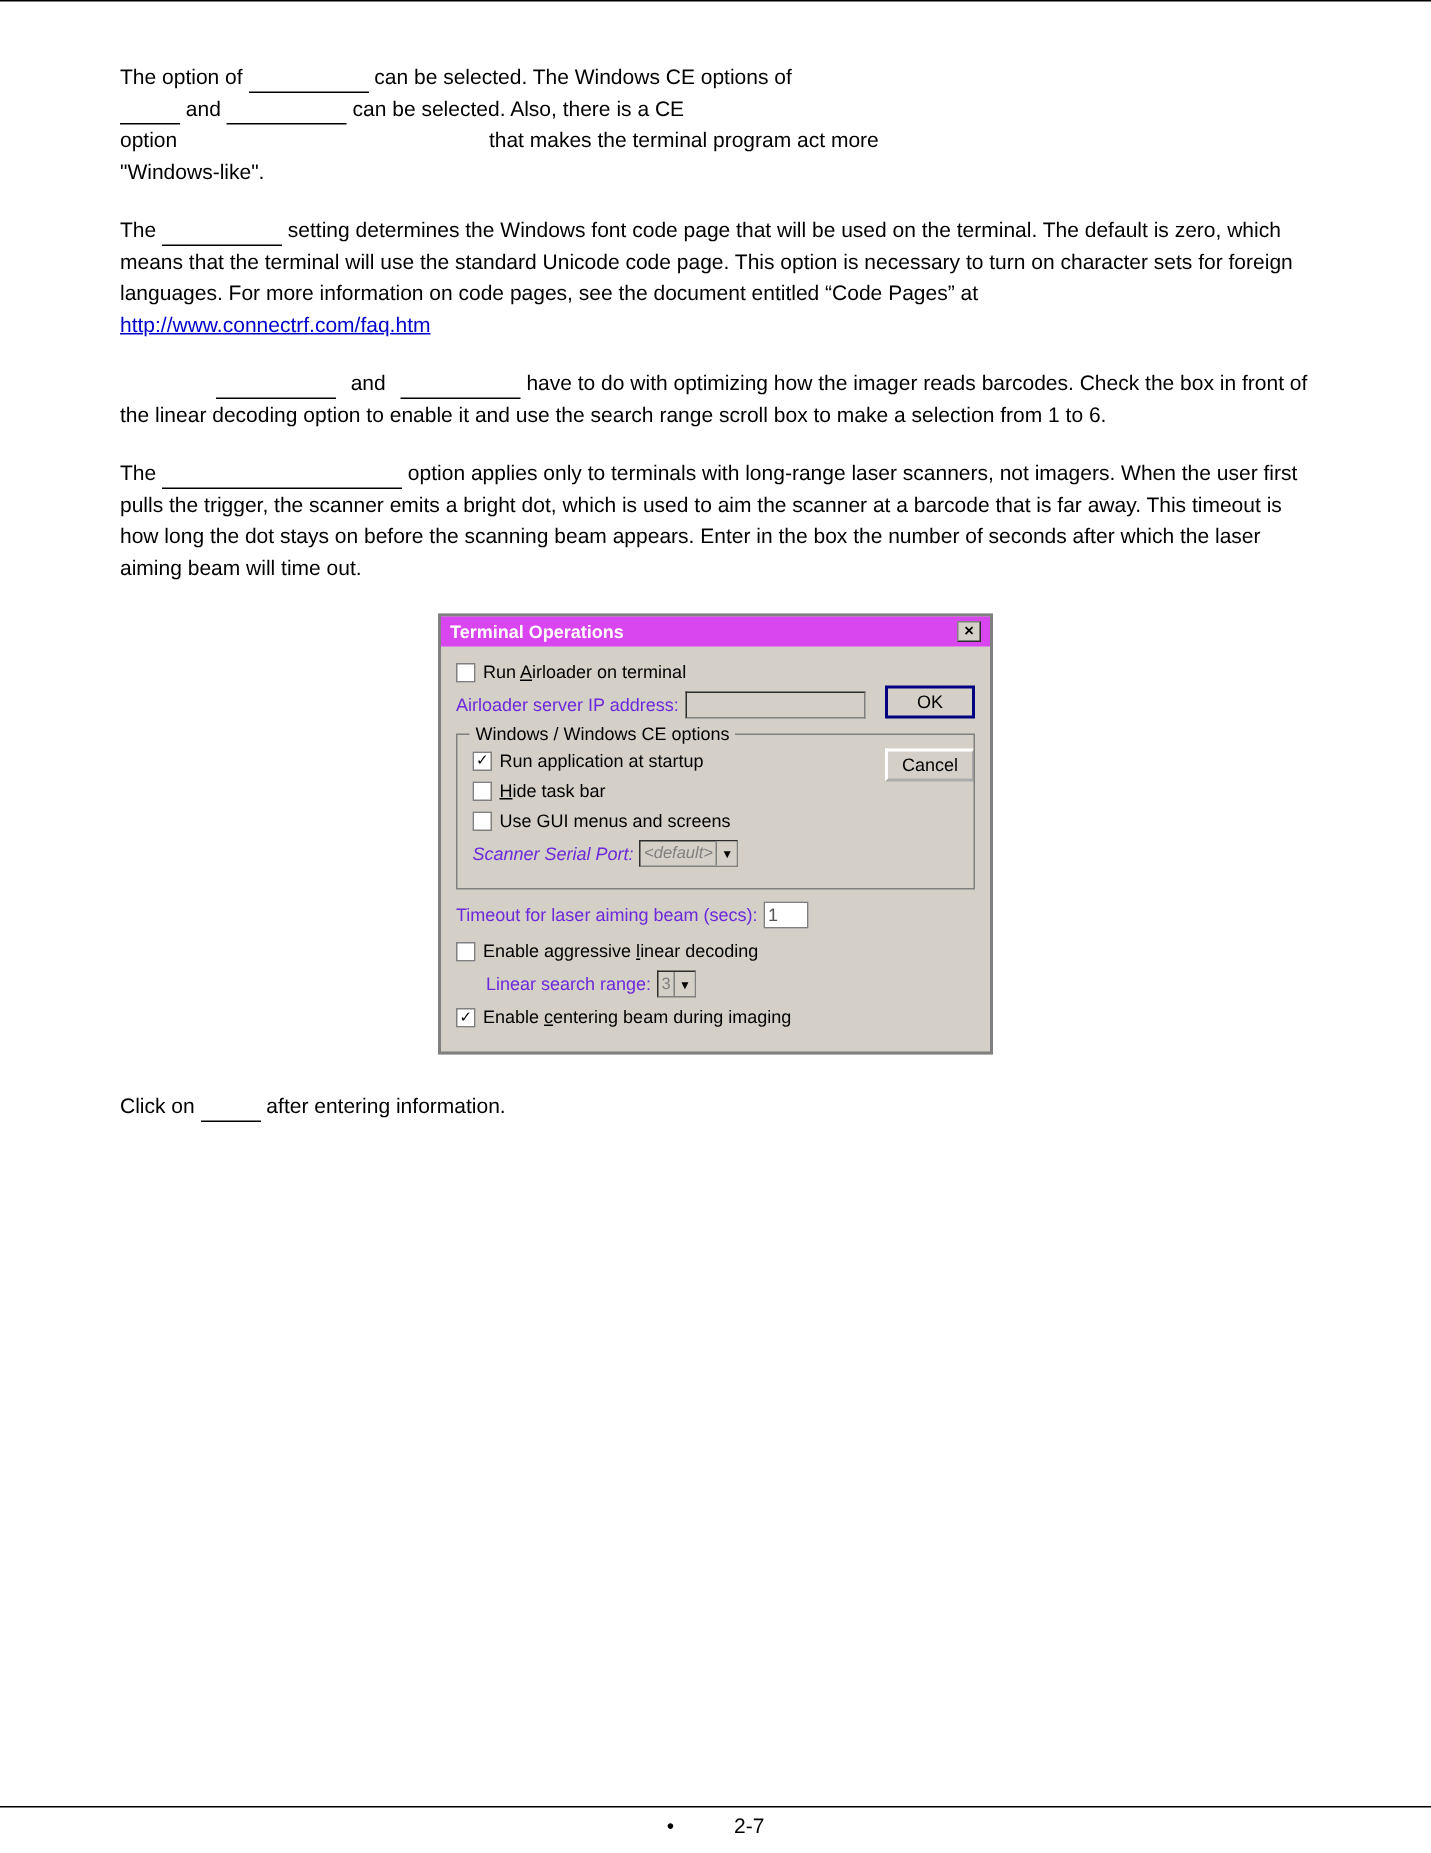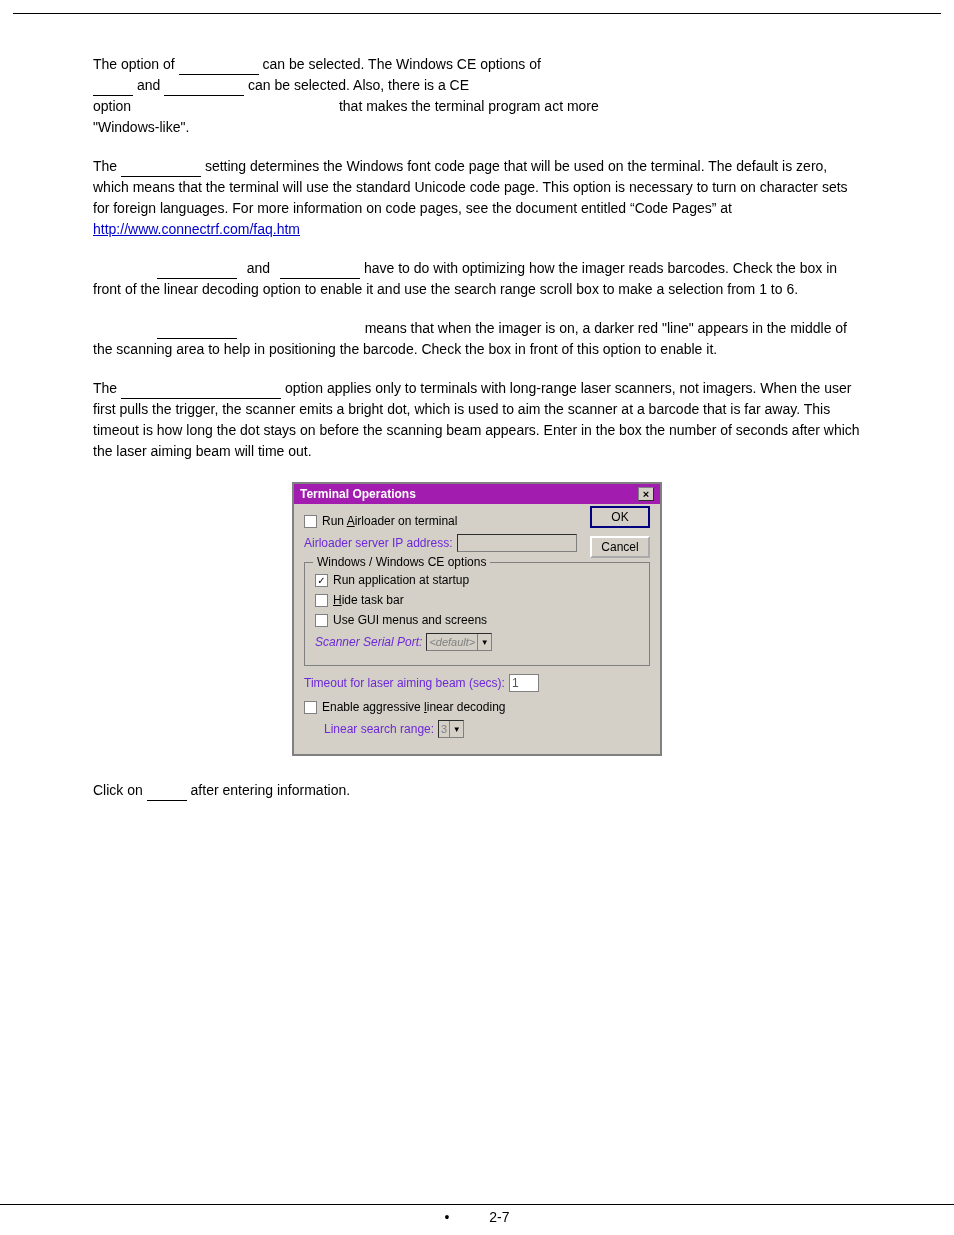--- a/index.html
+++ b/index.html
@@ -9,21 +9,21 @@
       font-size: 14px;
       color: #000000;
       width: 954px;
       min-height: 1235px;
       position: relative;
     }
 
     .page-container {
       width: 954px;
       min-height: 1235px;
-      padding: 13px;
+      padding: 0;
       position: relative;
     }
 
     .top-rule {
       width: 100%;
       border-top: 1px solid #000;
       margin-bottom: 20px;
     }
 
     .bottom-rule {
@@ -73,21 +73,21 @@
 
     .dialog-box {
       width: 370px;
       border: 2px solid #808080;
       background: #d4d0c8;
       font-family: Arial, Helvetica, sans-serif;
       font-size: 12px;
     }
 
     .dialog-titlebar {
-      background: #a21caf;
+      background: #d946ef;
       color: #ffffff;
       font-weight: bold;
       font-size: 12px;
       padding: 3px 6px;
       display: flex;
       align-items: center;
       justify-content: space-between;
     }
 
     .dialog-close-btn {
@@ -168,25 +168,25 @@
       font-size: 12px;
       padding: 0 2px;
     }
 
     .dialog-input-sm {
       width: 30px;
     }
 
     .dialog-buttons {
       position: absolute;
-      top: 2px;
+      top: 26px;
       right: 10px;
       display: flex;
       flex-direction: column;
-      gap: 8px;
+      gap: 20px;
     }
 
     .dialog-btn {
       background: #d4d0c8;
       border: 2px outset #ffffff;
       font-size: 12px;
       width: 60px;
       height: 22px;
       cursor: pointer;
       display: flex;
@@ -257,26 +257,20 @@
     </div>
 
     <div class="paragraph">
       <span style="display:inline-block;width:60px"></span>
       <span class="blank-underline"></span>
       <span style="padding:0 6px">and</span>
       <span class="blank-underline"></span>
       <span>have to do with optimizing how the imager reads barcodes.  Check the box in front of the linear decoding option to enable it and use the search range scroll box to make a selection from 1 to 6.</span>
     </div>
 
-    <div class="paragraph">
-      <span style="display:inline-block;width:60px"></span>
-      <span class="blank-underline"></span>
-      <span style="display:inline-block;width:120px"></span>
-      <span>means that when the imager is on, a darker red "line" appears in the middle of the scanning area to help in positioning the barcode. Check the box in front of this option to enable it.</span>
-    </div>
 
     <div class="paragraph">
       <span>The</span>
       <span class="blank-underline" style="min-width:160px"></span>
       <span>option applies only to terminals with long-range laser scanners, not imagers.  When the user first pulls the trigger, the scanner emits a bright dot, which is used to aim the scanner at a barcode that is far away.  This timeout is how long the dot stays on before the scanning beam appears. Enter in the box the number of seconds after which the laser aiming beam will time out.</span>
     </div>
 
     <div class="dialog-wrapper">
       <div class="dialog-box">
 
@@ -354,20 +348,26 @@
           <div class="dialog-row" style="margin-left:20px;">
             <span class="dialog-label disabled-text">Linear search range:</span>
             <div style="display:inline-flex;align-items:center;margin-left:4px;">
               <div style="border:1px inset #808080;background:#d4d0c8;display:inline-flex;align-items:center;height:18px;">
                 <span style="font-size:11px;padding:0 2px;color:#808080;">3</span>
                 <span style="border-left:1px solid #808080;background:#d4d0c8;width:14px;height:16px;display:inline-flex;align-items:center;justify-content:center;font-size:8px;">▼</span>
               </div>
             </div>
           </div>
 
+          <div class="dialog-row" style="margin-top:4px;">
+            <div class="dialog-checkbox checked"></div>
+            <span class="dialog-label">
+              Enable <span class="dialog-underline">c</span>entering beam during imaging
+            </span>
+          </div>
 
         </div>
       </div>
     </div>
 
     <div class="paragraph">
       <span>Click on</span>
       <span class="blank-underline-sm"></span>
       <span>after entering information.</span>
     </div>

